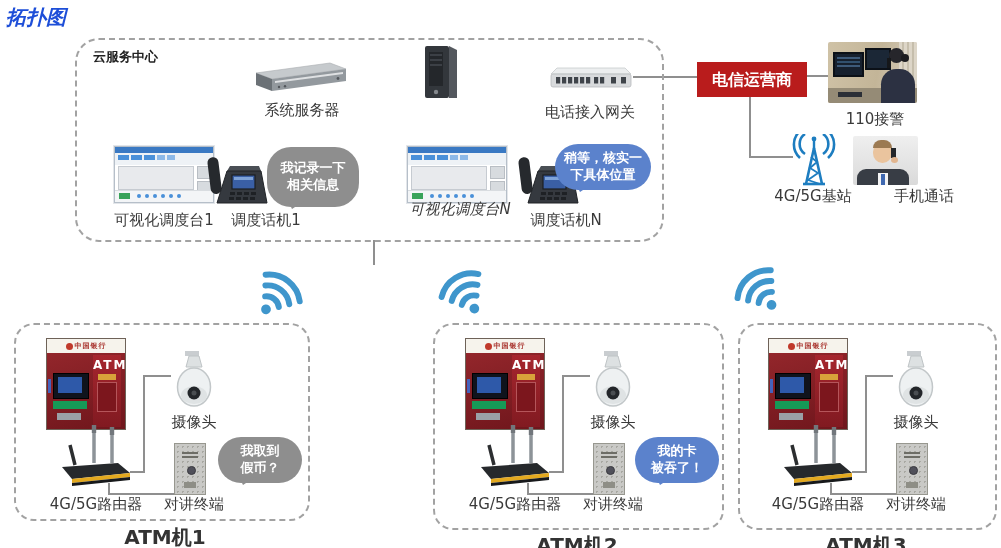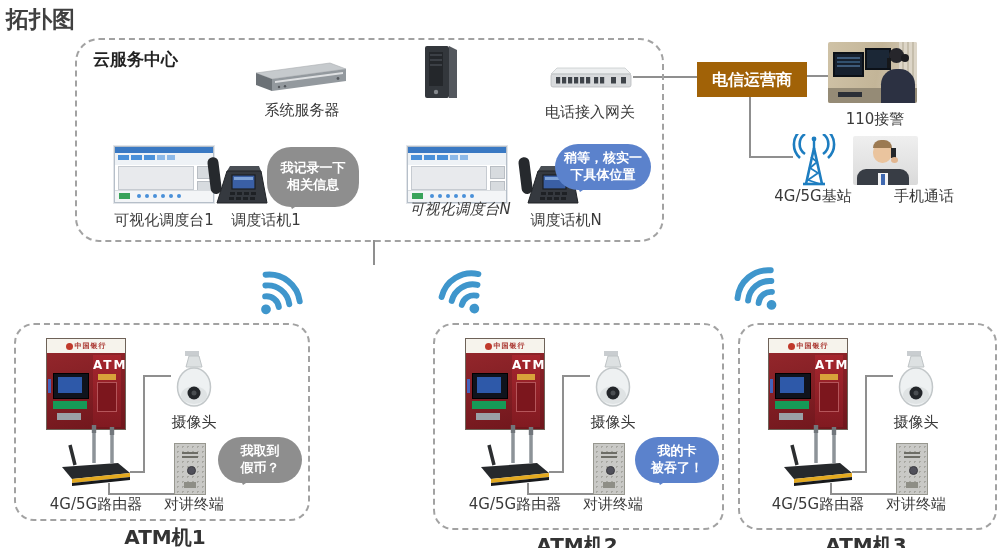--- a/index.html
+++ b/index.html
@@ -1,21 +1,21 @@
 <!DOCTYPE html>
 <html><head>
 <meta charset="utf-8">
 <style>
   html,body{margin:0;padding:0;background:#fff;font-family:"DejaVu Sans","Liberation Sans",sans-serif;}
   #canvas{position:relative;width:1001px;height:548px;background:#fff;overflow:hidden;}
   .abs{position:absolute;}
   .lbl{position:absolute;font-size:15px;color:#3a3a3a;text-align:center;white-space:nowrap;}
   .ln{position:absolute;background:#8f8f8f;}
   .dash-box{position:absolute;border:2px dashed #a2a2a2;border-radius:20px;}
-  .red-box{position:absolute;background:#a16207;color:#fff;font-weight:bold;text-align:center;z-index:5;}
+  .red-box{position:absolute;background:#b91c1c;color:#fff;font-weight:bold;text-align:center;z-index:5;}
   .bubble{position:absolute;border-radius:24px;color:#fff;font-weight:bold;font-size:13px;
           text-align:center;display:flex;flex-direction:column;justify-content:center;line-height:1.3;z-index:4;}
   .bubble.gray{background:#8e8e8e;}
   .bubble.blue{background:#5b82cc;}
   .bubble::after{content:"";position:absolute;left:16px;bottom:-11px;width:0;height:0;
           border:9px solid transparent;transform:skewX(-28deg);}
   .bubble.gray::after{border-top-color:#8e8e8e;}
   .bubble.blue::after{border-top-color:#5b82cc;}
   
   .console{position:absolute;background:#fff;border:1px solid #b6bfc9;box-shadow:0 0 0 1px #e3e6ea;}
@@ -139,30 +139,30 @@
       <rect x="24" y="46" width="5" height="3" fill="#1e2125"></rect>
         <rect x="31" y="46" width="5" height="3" fill="#1e2125"></rect>
       <rect x="38" y="46" width="5" height="3" fill="#1e2125"></rect>
         <rect x="45" y="46" width="5" height="3" fill="#1e2125"></rect>
     </g>
   </defs>
 </svg>
 
 <div id="canvas">
 
-  <div class="abs" style="left:6px;top:4px;font-size:23px;font-weight:bold;color:#404040;">拓扑图</div>
+  <div class="abs" style="left:6px;top:4px;font-size:20px;font-weight:bold;color:#1d4ed8;font-style:italic;">拓扑图</div>
 
   <div class="ln" style="left:633px;top:76px;width:64px;height:2px;"></div>
   <div class="ln" style="left:807px;top:75px;width:21px;height:2px;"></div>
   <div class="ln" style="left:749px;top:97px;width:2px;height:61px;"></div>
   <div class="ln" style="left:749px;top:156px;width:44px;height:2px;"></div>
   <div class="ln" style="left:373px;top:240px;width:2px;height:25px;"></div>
 
   <div class="dash-box" style="left:75px;top:38px;width:585px;height:200px;border-radius:24px;">
-    <div class="abs" style="left:16px;top:8px;font-size:17px;font-weight:bold;color:#222;">云服务中心</div>
+    <div class="abs" style="left:16px;top:8px;font-size:13px;font-weight:bold;color:#222;">云服务中心</div>
   </div>
 
   <svg class="abs" style="left:252px;top:60px;" width="96" height="38" viewBox="0 0 96 38">
       <use href="#sym-rack"></use>
     </svg>
   <div class="lbl" style="left:250px;top:101px;width:104px;">系统服务器</div>
 
   <svg class="abs" style="left:420px;top:44px;" width="42" height="56" viewBox="0 0 42 56">
       <use href="#sym-tower"></use>
     </svg>

